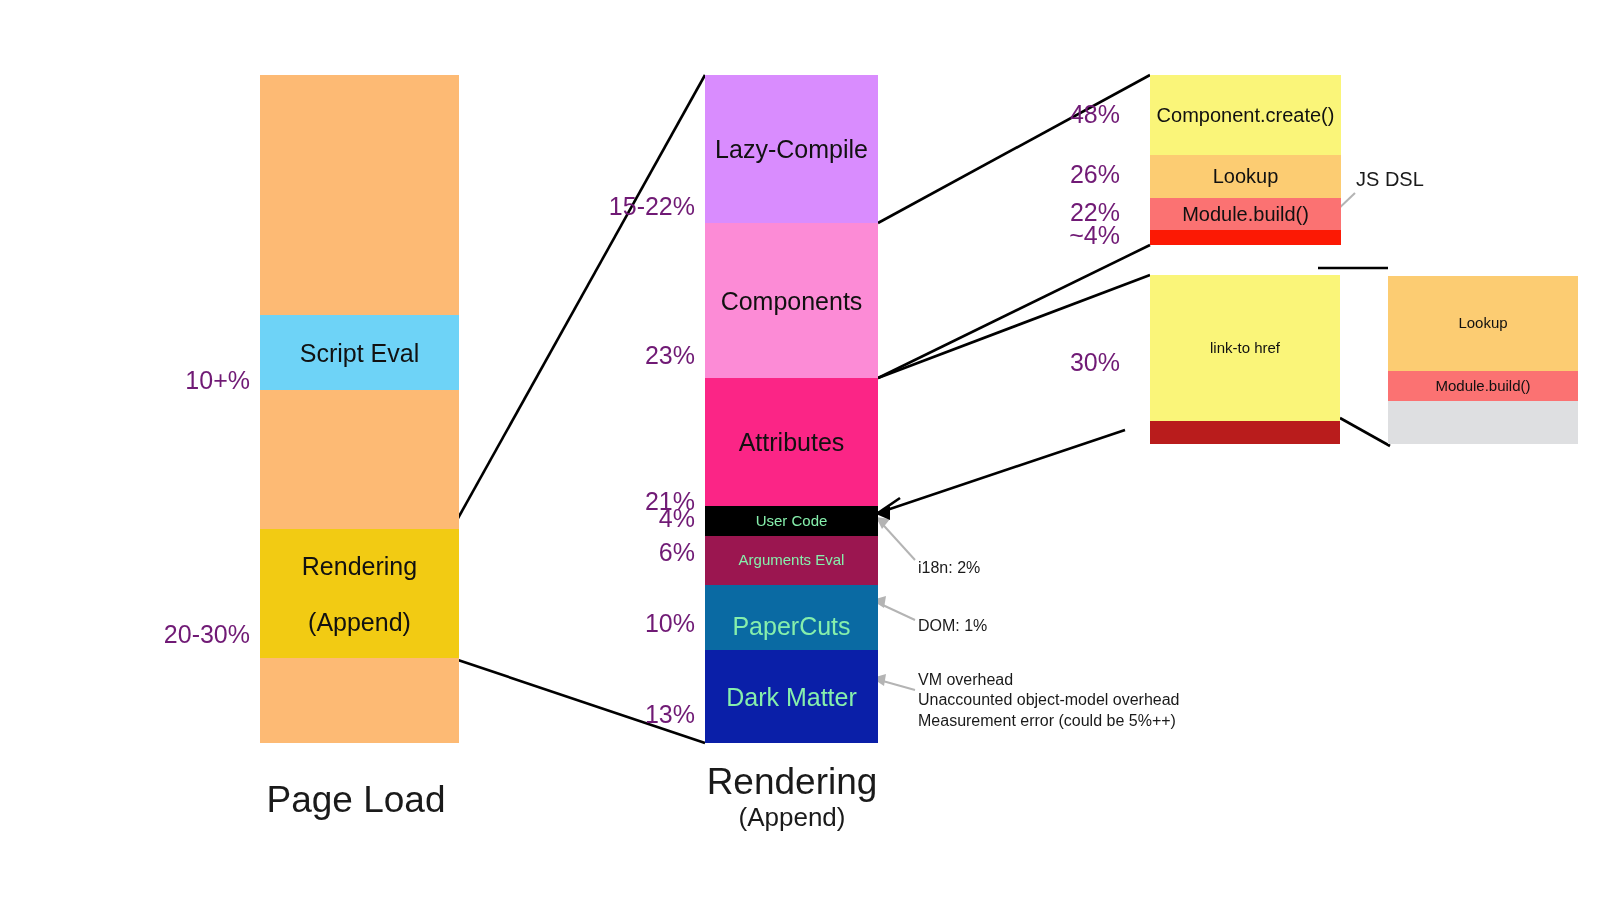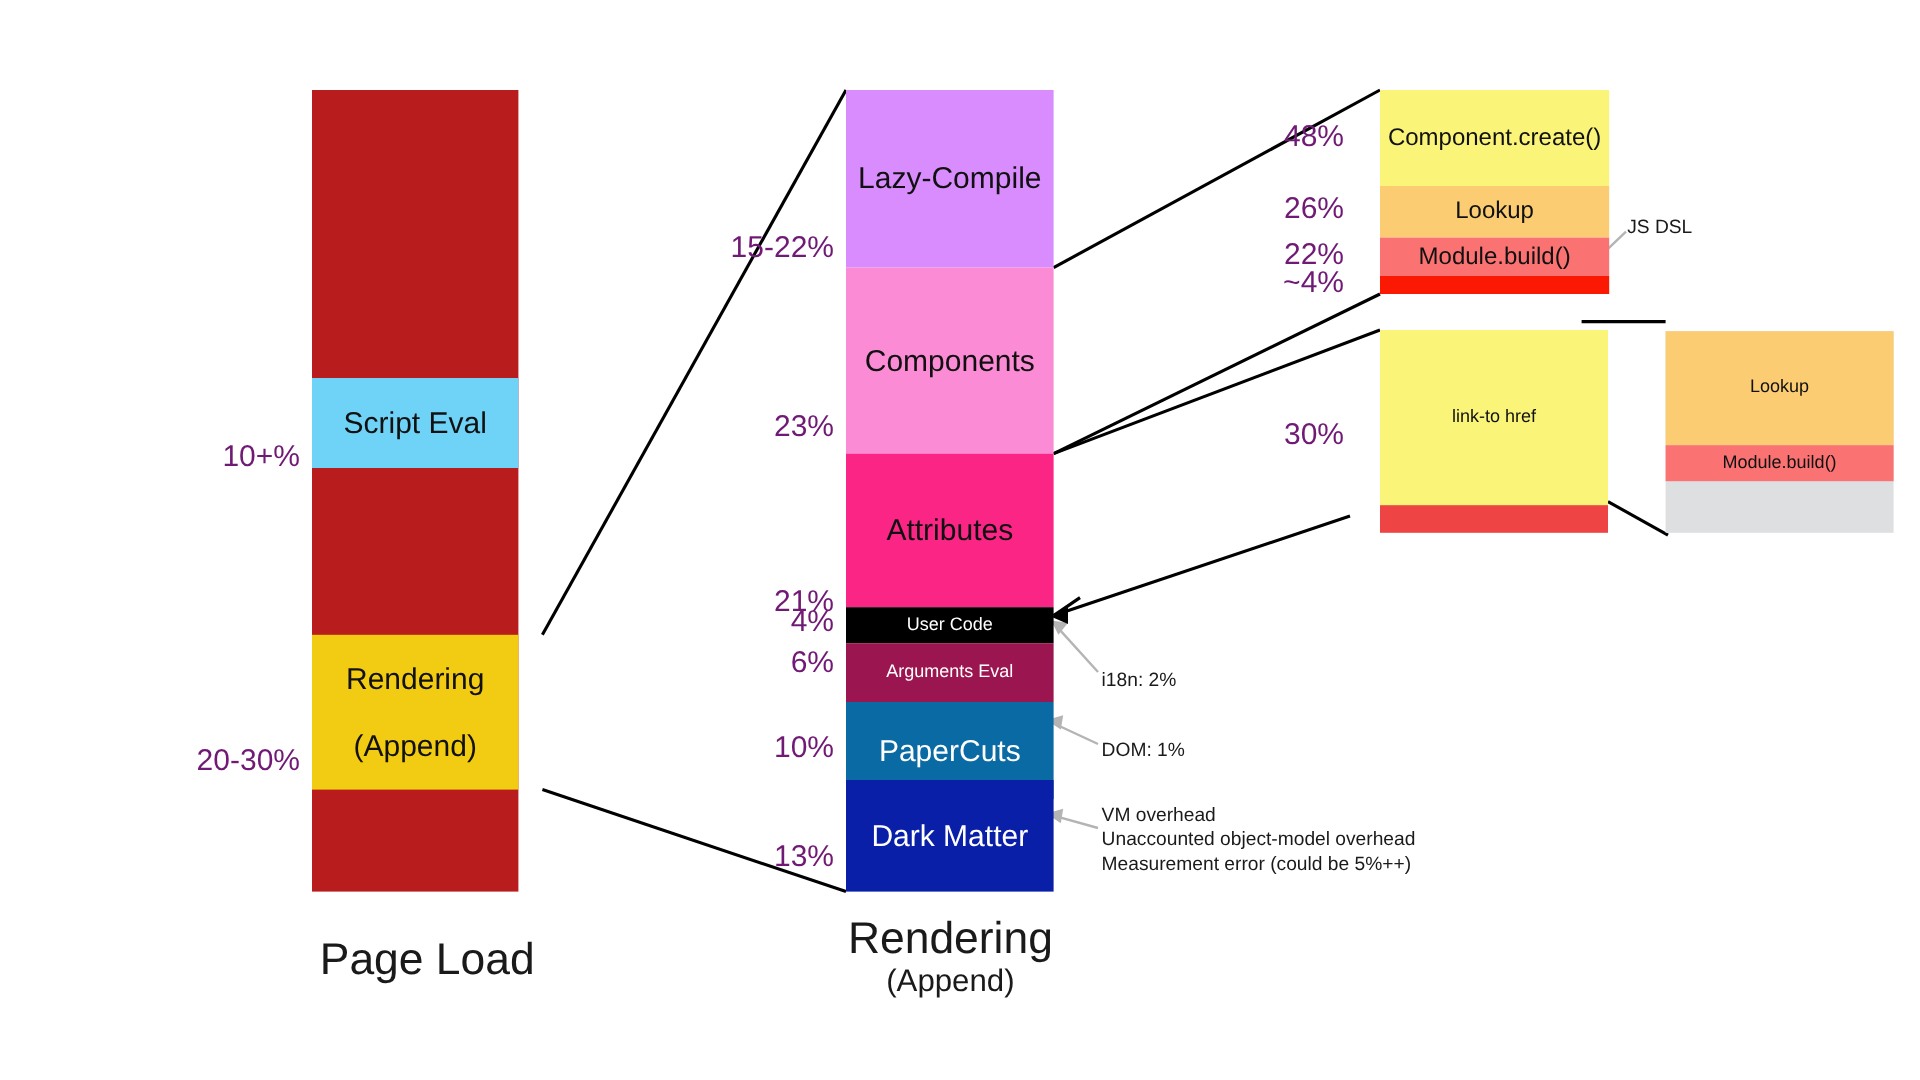--- a/index.html
+++ b/index.html
@@ -10,21 +10,21 @@
   .seg{position:absolute;left:0;right:0;display:flex;align-items:center;justify-content:center;box-sizing:border-box;}
   .seg span{display:block;text-align:center;line-height:1.12;}
   .pct{position:absolute;text-align:right;color:#1a1a1a;font-weight:400;white-space:nowrap;}
   .caption{position:absolute;text-align:center;color:#1a1a1a;}
   .caption .big{display:block;font-size:37px;line-height:1.08;}
   .caption .small{display:block;font-size:26px;line-height:1.2;}
   .note{position:absolute;color:#1a1a1a;font-size:16px;line-height:1.28;white-space:pre;}
   .lbl-lg{font-size:25px;color:#701a75;}
   .lbl-md{font-size:20px;color:#111;}
   .lbl-sm{font-size:15px;color:#111;}
-  .lbl-w{color:#ffffff;}
+  .lbl-w{color:#86efac;}
   .lbl-d{color:#111111;}
 </style>
 </head>
 <body>
 
 <div id="stage">
 
   <svg class="lines" xmlns="http://www.w3.org/2000/svg">
 
     <line x1="452" y1="529" x2="705" y2="75" stroke="#000" stroke-width="2.6"></line>
@@ -49,21 +49,21 @@
       <polygon points="876,517 890,519 882,529"></polygon>
       <polygon points="872,600 886,596 884,608"></polygon>
       <polygon points="872,678 886,674 884,686"></polygon>
       <polygon points="1312,234 1320,222 1326,232"></polygon>
     </g>
 
     <line x1="878" y1="513" x2="900" y2="498" stroke="#000" stroke-width="2.6"></line>
     <polygon points="876,514 890,506 890,520" fill="#000"></polygon>
   </svg>
 
-  <div class="col" style="left:260px;top:75px;width:172px;height:668px;background:#b91c1c;">
+  <div class="col" style="left:260px;top:75px;width:199px;height:668px;background:#fdba74;">
     <div class="seg" style="top:240px;height:75px;background:#6ED3F7;">
       <span class="lbl-lg lbl-d">Script Eval</span>
     </div>
     <div class="seg" style="top:454px;height:129px;background:#F2CB13;">
       <span class="lbl-lg lbl-d">
         <span>Rendering</span><br>
         <span>(Append)</span>
       </span>
     </div>
   </div>
@@ -125,23 +125,23 @@
     <div class="seg" style="top:155px;height:15px;background:#FC1904;">
       <span class="lbl-sm lbl-d"></span>
     </div>
   </div>
 
   <div class="pct lbl-lg" style="left:975px;top:100px;width:145px;">48%</div>
   <div class="pct lbl-lg" style="left:975px;top:160px;width:145px;">26%</div>
   <div class="pct lbl-lg" style="left:975px;top:198px;width:145px;">22%</div>
   <div class="pct lbl-lg" style="left:975px;top:221px;width:145px;">~4%</div>
 
-  <div class="note" style="left:1356px;top:180px;font-size:16px;">JS DSL</div>
+  <div class="note" style="left:1356px;top:167px;font-size:20px;">JS DSL</div>
 
-  <div class="col" style="left:1150px;top:275px;width:190px;height:169px;background:#ef4444;">
+  <div class="col" style="left:1150px;top:275px;width:190px;height:169px;background:#b91c1c;">
     <div class="seg" style="top:0px;height:146px;background:#FAF579;">
       <span class="lbl-sm lbl-d">link-to href</span>
     </div>
   </div>
 
   <div class="pct lbl-lg" style="left:975px;top:348px;width:145px;">30%</div>
 
   <div class="col" style="left:1388px;top:276px;width:190px;height:168px;background:#DEDFE1;">
     <div class="seg" style="top:0px;height:95px;background:#FCCC72;">
       <span class="lbl-sm lbl-d">Lookup</span>

